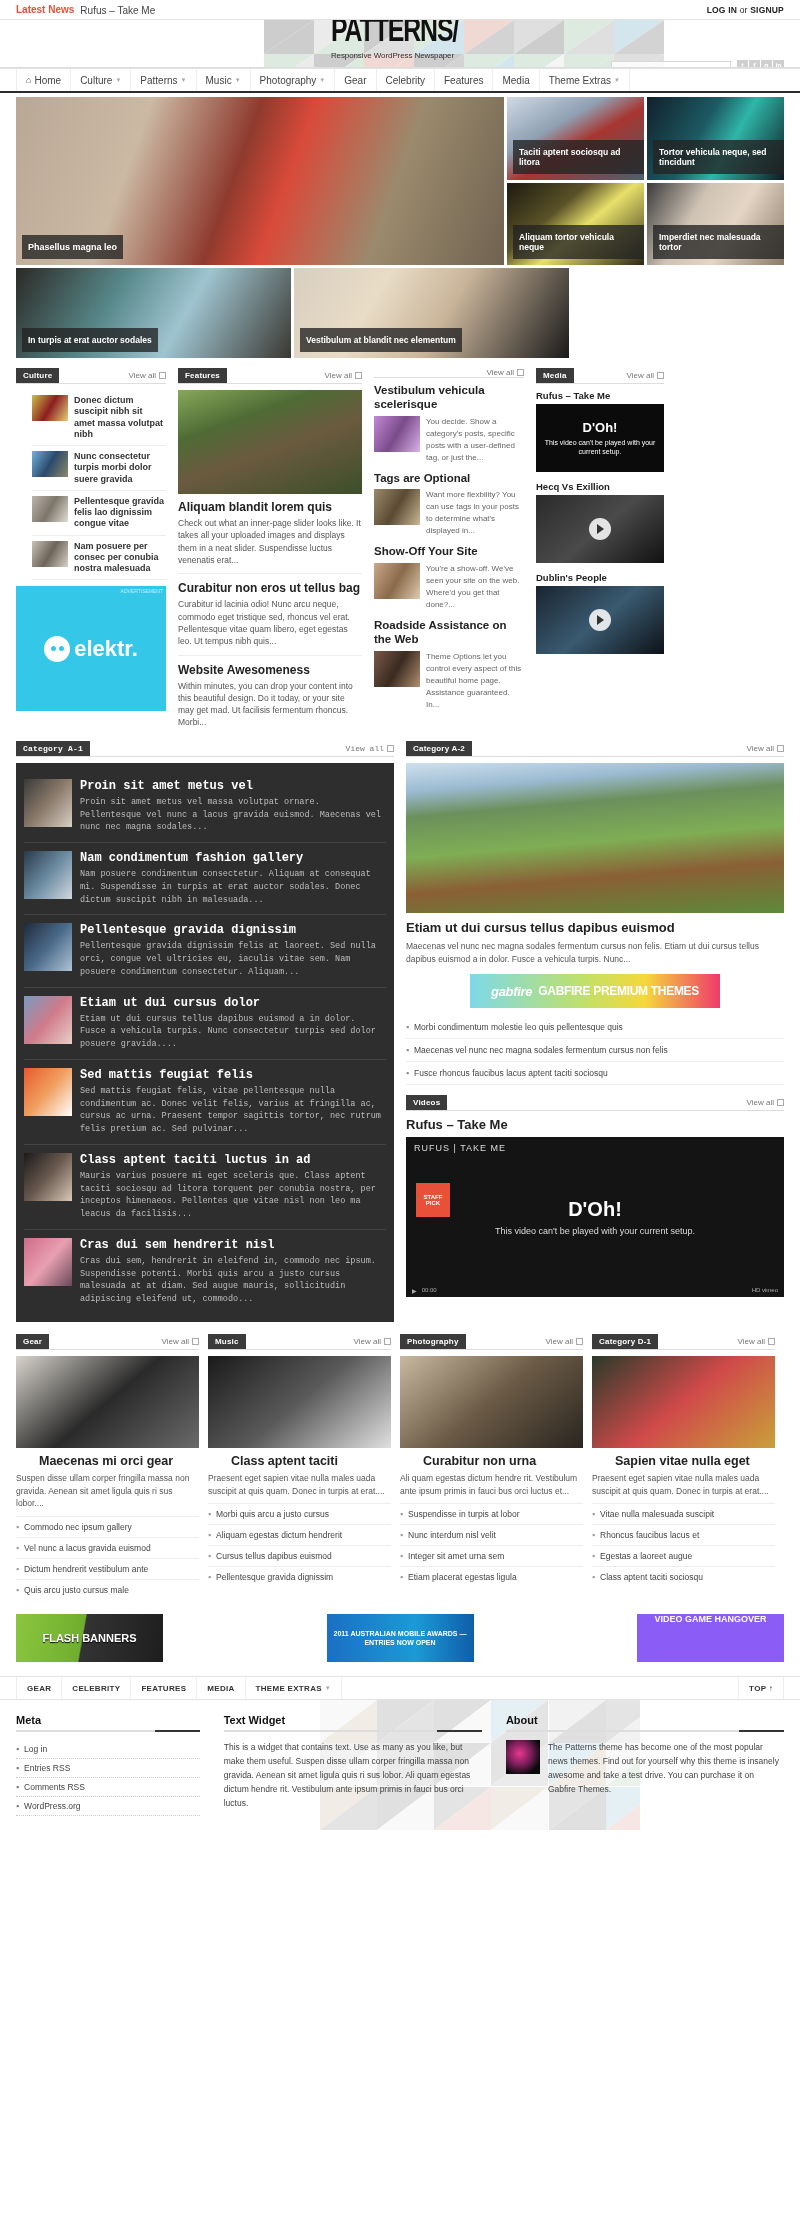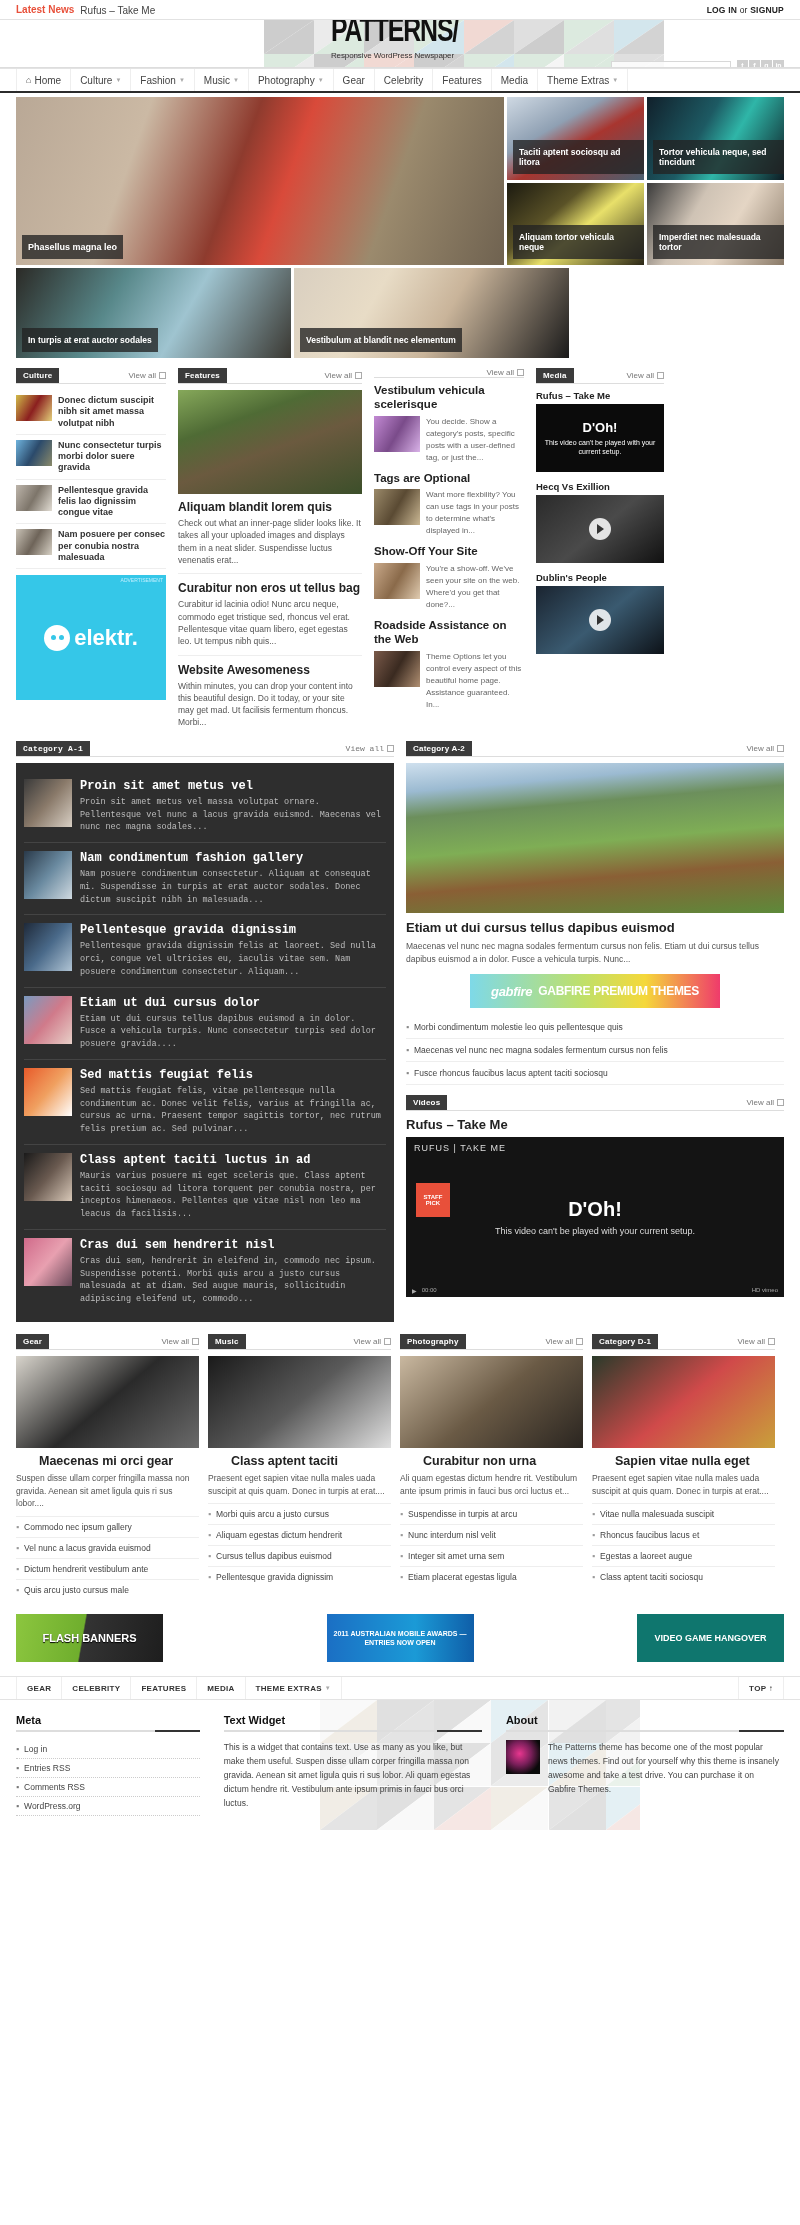--- a/index.html
+++ b/index.html
@@ -67,21 +67,21 @@
   .ph { width:100%; height:100%; background-size:cover; background-position:center; }
 
   
   .wrow { display:flex; gap:12px; margin-top:10px; align-items:flex-start; }
   .col-a { width:150px; } .col-b { width:184px; } .col-c { width:128px; }
   .whead { display:flex; align-items:center; border-bottom:1px solid #ddd; padding-bottom:0; margin-bottom:6px;}
   .wtitle { background:#3b3b3b; color:#fff; font-size:8px; font-weight:bold;
      padding:3px 7px; letter-spacing:0.2px; }
   .wview { margin-left:auto; font-size:8px; color:#777; display:flex; gap:3px; align-items:center;}
   .wview .sq { width:7px; height:7px; border:1px solid #aaa; display:inline-block;}
-  .li { display:flex; gap:6px; padding:5px 0; border-bottom:1px solid #eee; }
+  .li { display:flex; gap:6px; padding:5px 0; border-bottom:1px solid #eee;margin-left:16px; }
   .li .thumb { width:36px; height:26px; flex:0 0 36px; }
   .li .txt { font-size:9px; font-weight:bold; color:#333; line-height:1.25; }
   .ad { width:150px; height:125px; background:#35c7e8; display:flex;
      align-items:center; justify-content:center; position:relative; margin-top:6px;}
   .ad-label { position:absolute; top:2px; right:3px; font-size:5px; color:#bfefff;}
   .ad-logo { color:#fff; font-size:22px; font-weight:bold; display:flex; align-items:center; gap:4px;}
   .ad-dots { width:26px; height:26px; border-radius:50%; background:#fff; display:flex;
      align-items:center; justify-content:center; gap:3px;}
   .ad-dots i { width:5px; height:5px; background:#35c7e8; border-radius:50%; display:block;}
 
@@ -249,21 +249,21 @@
     <div class="inner" id="nav-items">
         <a href="#">
           <span class="home-ico">⌂</span>
           <span>Home</span>
         </a>
         <a href="#">
           <span>Culture</span>
           <span class="caret">▼</span>
         </a>
         <a href="#">
-          <span>Fashion</span>
+          <span>Patterns</span>
           <span class="caret">▼</span>
         </a>
         <a href="#">
           <span>Music</span>
           <span class="caret">▼</span>
         </a>
         <a href="#">
           <span>Photography</span>
           <span class="caret">▼</span>
         </a>
@@ -602,21 +602,21 @@
           <div class="whead">
             <span class="wtitle">Photography</span>
             <span class="wview">
               <span>View all</span>
               <span class="sq"></span>
             </span>
           </div>
           <div class="fcimg" style="background:linear-gradient(140deg,#c9b8a0,#6a5a45,#2a2520)"></div>
           <div class="fch">Curabitur non urna</div>
           <div class="fcp">Ali quam egestas dictum hendre rit. Vestibulum ante ipsum primis in fauci bus orci luctus et...</div>
-          <div class="fcb">Suspendisse in turpis at arcu</div>
+          <div class="fcb">Suspendisse in turpis at lobor</div>
           <div class="fcb">Nunc interdum nisl velit</div>
           <div class="fcb">Integer sit amet urna sem</div>
           <div class="fcb">Etiam placerat egestas ligula</div>
         </div>
         <div class="fc">
           <div class="whead">
             <span class="wtitle">Category D-1</span>
             <span class="wview">
               <span>View all</span>
               <span class="sq"></span>
@@ -636,21 +636,21 @@
       <div class="bn" style="background:linear-gradient(100deg,#8cc63f 0%,#6fae2d 45%,#333 46%,#1e1e1e 100%);
                   display:flex;align-items:center;justify-content:center;color:#fff;font-weight:bold;font-size:11px;
                   text-shadow:0 1px 1px #000">
         <span>FLASH BANNERS</span>
       </div>
       <div class="bn" style="background:linear-gradient(90deg,#1b6fc4 0%,#1b9ad6 60%,#0f5ea8 100%);
                   display:flex;align-items:center;justify-content:center;color:#fff;font-weight:bold;font-size:7px;
                   text-align:center;padding:0 6px;line-height:1.3">
         <span>2011 AUSTRALIAN MOBILE AWARDS — ENTRIES NOW OPEN</span>
       </div>
-      <div class="bn" style="background:#0f766e;display:flex;align-items:center;justify-content:center;color:#fff;
+      <div class="bn" style="background:#8b5cf6;display:flex;align-items:flex-start;justify-content:center;color:#fff;
                   font-weight:bold;font-size:9px;text-align:center;padding:0 4px;line-height:1.2">
         <span>VIDEO GAME HANGOVER</span>
       </div>
     </div>
   </div>
 
   <div class="fnav">
     <div class="inner" id="fnav-items">
         <a href="#">
           <span>GEAR</span>

